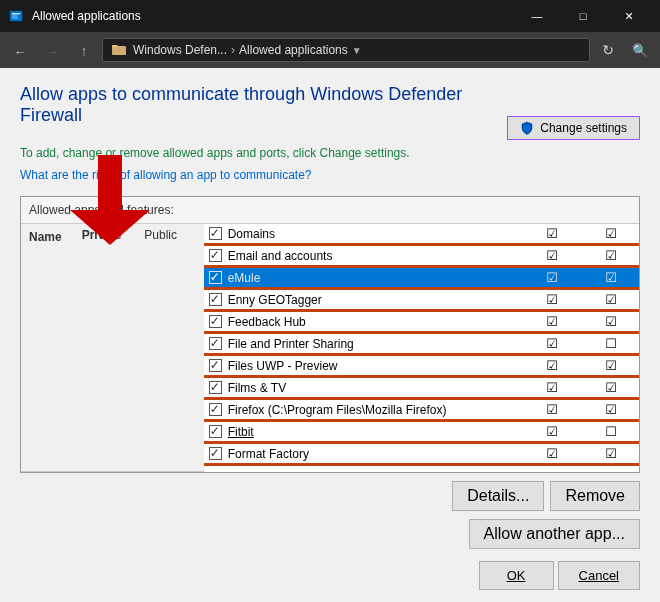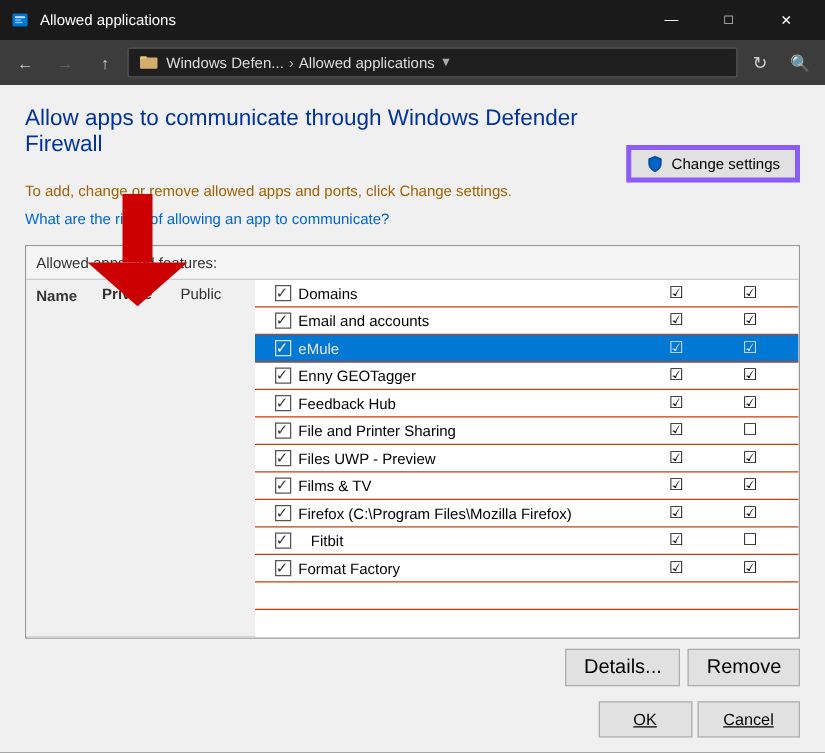--- a/index.html
+++ b/index.html
@@ -136,35 +136,35 @@
 
     .page-title {
       font-size: 18px;
       color: #003399;
       font-weight: 400;
       margin-bottom: 20px;
     }
 
     .page-subtitle {
       font-size: 12px;
-      color: #a16207;
+      color: #15803d;
       margin-bottom: 8px;
     }
 
     .help-link {
       color: #0066cc;
       font-size: 12px;
       text-decoration: none;
       margin-bottom: 10px;
       display: block;
       cursor: pointer;
     }
     .change-settings-btn {
       background: #e1e1e1;
-      border: 4px solid #8b5cf6;
+      border: 1px solid #8b5cf6;
       padding: 4px 12px;
       font-size: 12px;
       cursor: pointer;
       display: flex;
       align-items: center;
       gap: 6px;
     }
 
     
     .apps-panel {
@@ -225,23 +225,24 @@
     .table-body {
       overflow-y: auto;
       flex: 1;
     }
     .table-body::-webkit-scrollbar { width: 16px; }
     .table-body::-webkit-scrollbar-track { background: #f0f0f0; border-left: 1px solid #ccc; }
     .table-body::-webkit-scrollbar-thumb { background: #b0b0b0; border: 2px solid #f0f0f0; }
 
     .table-row {
       display: flex;
+      align-items: center;
       min-height: 22px;
-      padding: 2px 12px;
-      border-bottom: 1px solid #c2410c;
+      padding: 2px 1px;
+      border-bottom: 3px solid #c2410c;
     }
     .table-row.selected {
       background: #0078d4;
       color: #e5e5e5;
     }
 
     .row-name {
       flex: 1;
       padding: 0 4px 0 4px;
       font-size: 12px;
@@ -509,21 +510,21 @@
     <div class="row-private">
       ☑
     </div>
     <div class="row-public">
       ☑
     </div>
   </div>
           <div class="table-row">
     <div class="row-name">
       <span class="checkbox-checked"></span>
-      <span class="row-label" style="margin-left:14px;">Fitbit</span>
+      <span class="row-label" style="margin-left:4px;text-decoration:underline;">Fitbit</span>
     </div>
     <div class="row-private">
       ☑
     </div>
     <div class="row-public">
       ☐
     </div>
   </div>
           <div class="table-row">
     <div class="row-name">
@@ -544,20 +545,23 @@
   </div>
         </div>
     </div>
   </div>
 
   <div class="bottom-details">
     <button class="action-btn">Details...</button>
     <button class="action-btn">Remove</button>
   </div>
 
+  <div class="bottom-allow">
+    <button class="action-btn">Allow another app...</button>
+  </div>
 
   <div class="footer-buttons">
     <button class="footer-btn">OK</button>
     <button class="footer-btn">Cancel</button>
   </div>
 
 </div>
 
 <div class="arrow-container">
   <svg width="80" height="90" viewBox="0 0 80 90">

